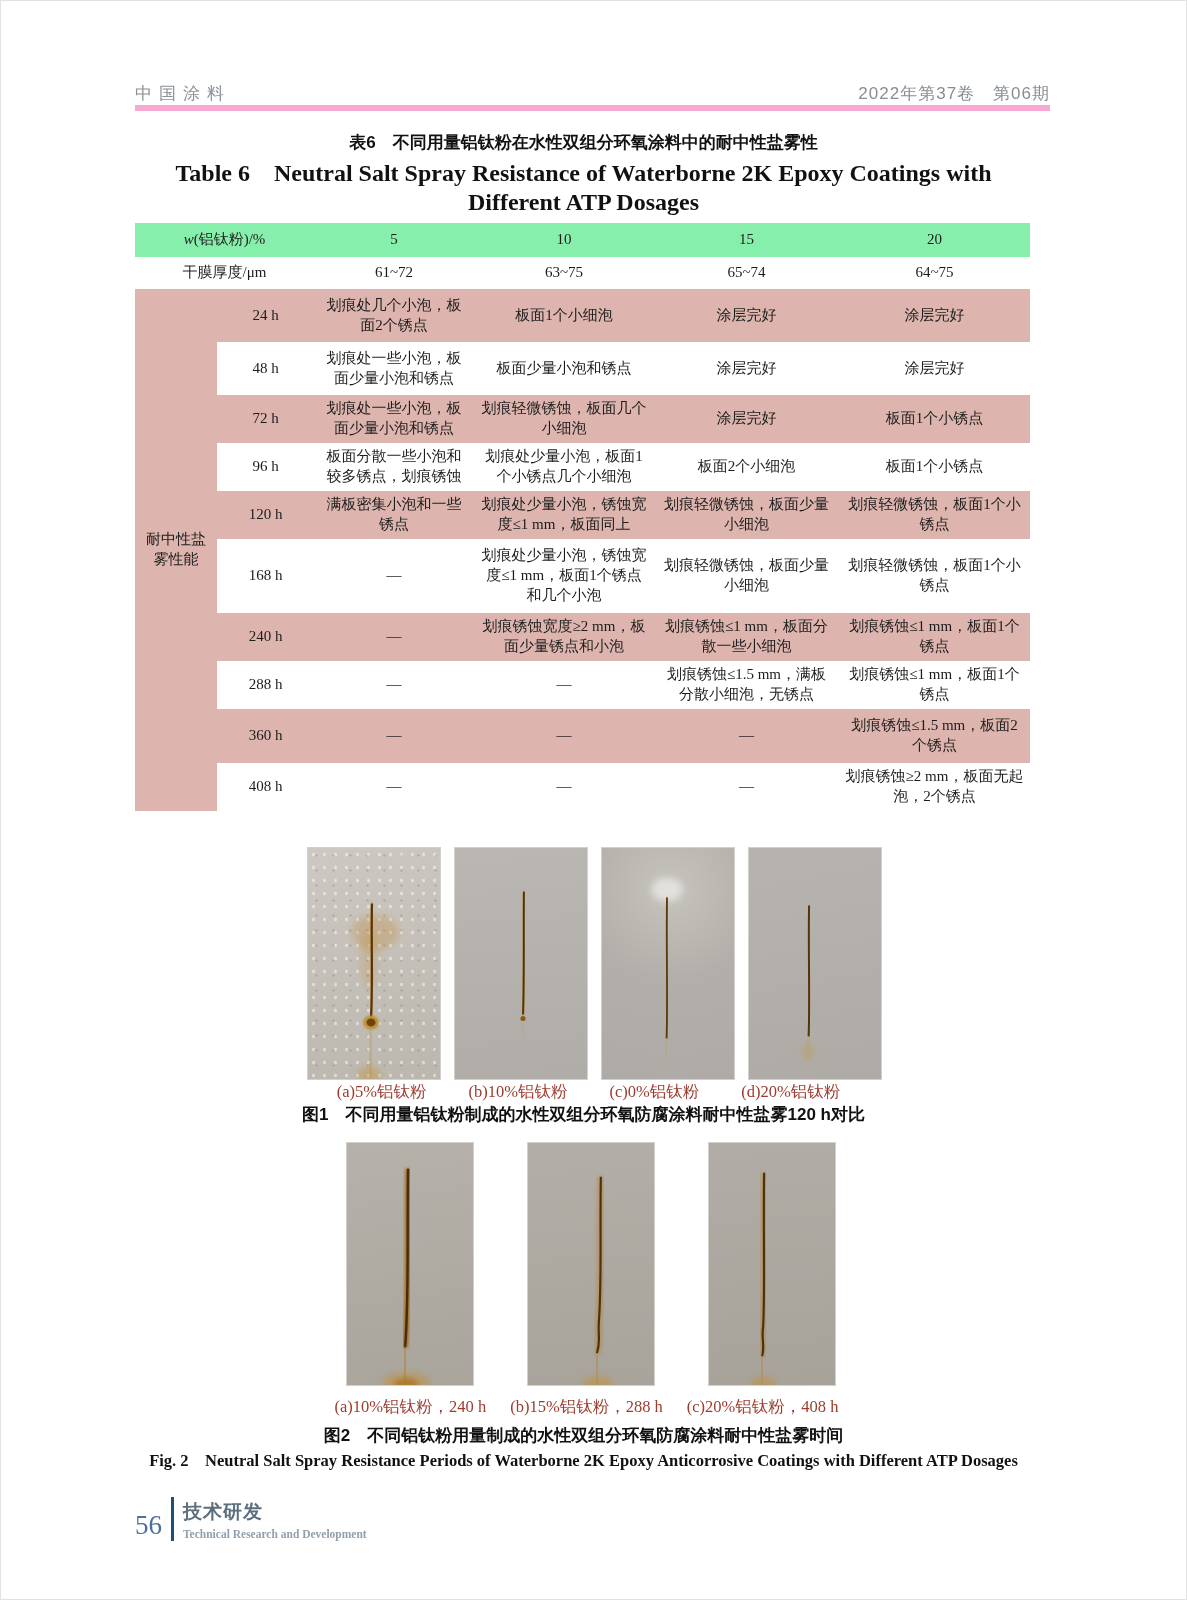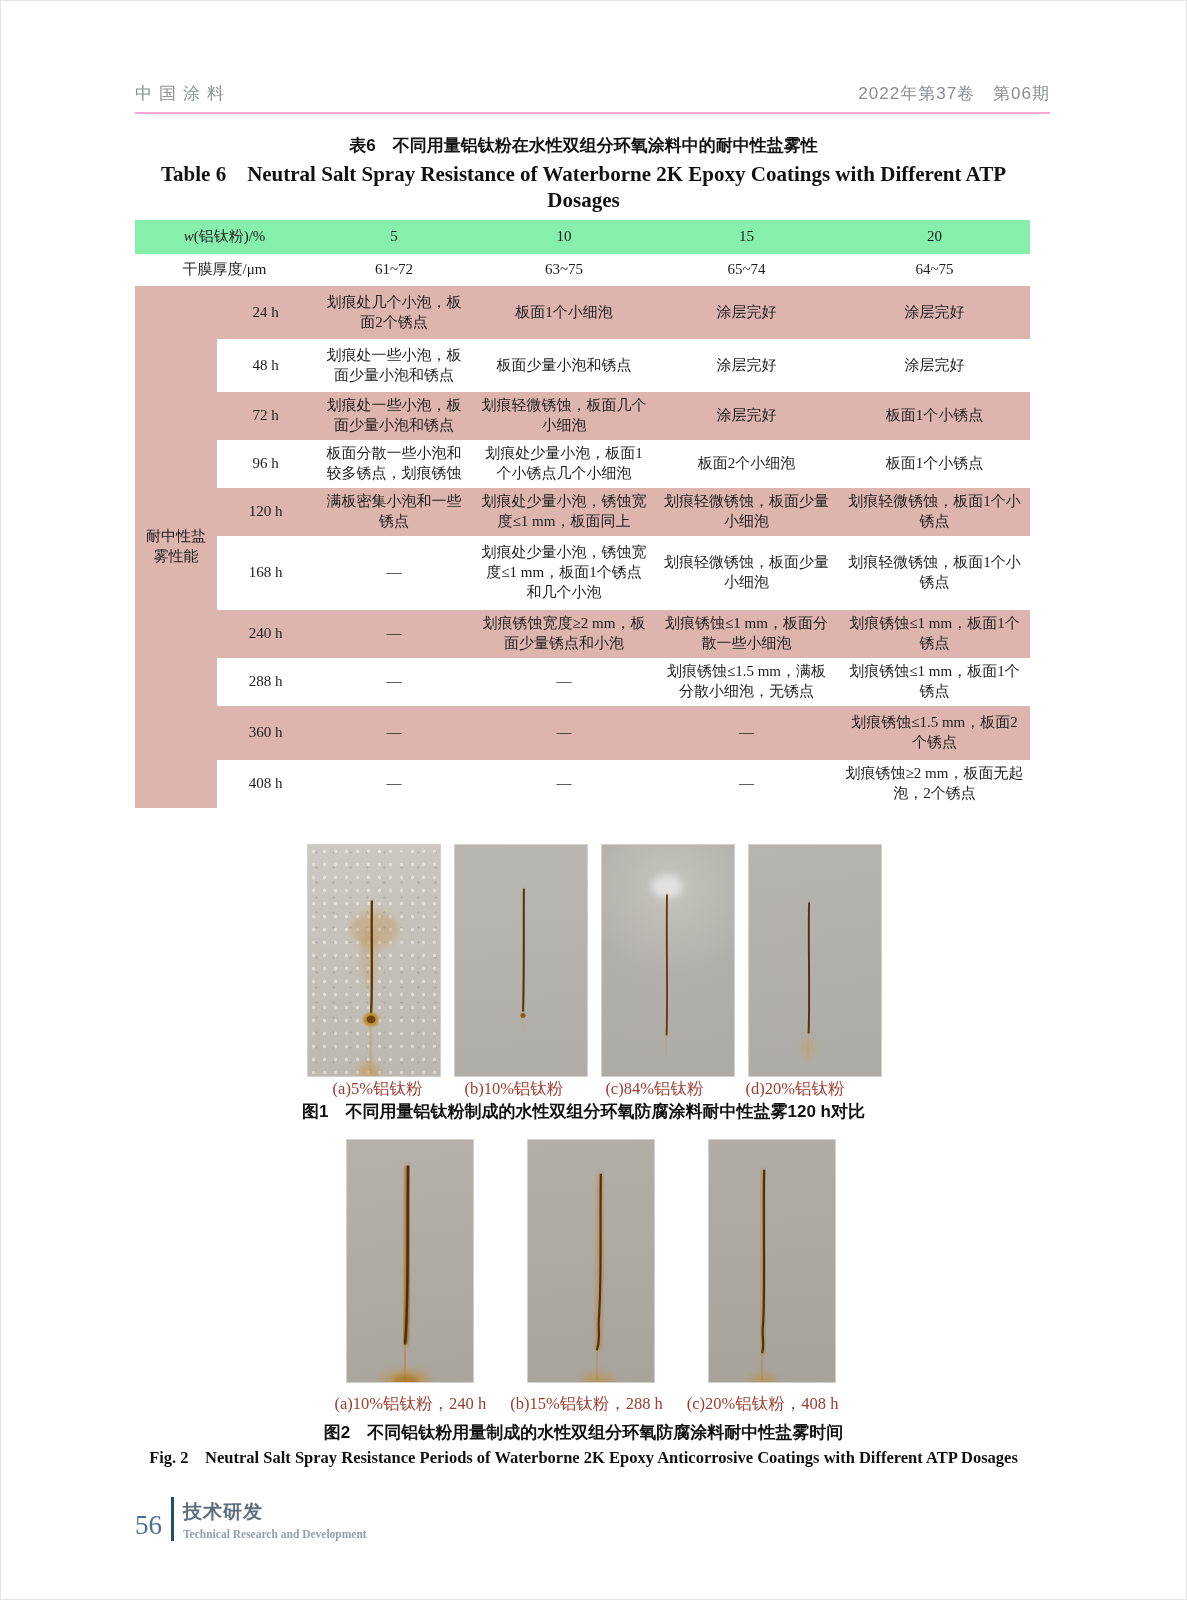--- a/index.html
+++ b/index.html
@@ -5,27 +5,27 @@
   html,body{margin:0;padding:0;}
   body{
     width:1187px;height:1600px;position:relative;background:#ffffff;
     font-family:"Liberation Sans",sans-serif;color:#1d1d1d;overflow:hidden;
     box-shadow:inset 0 0 0 1px #e3e3e3;
   }
   .content{position:absolute;left:135px;top:0;width:897px;}
 
   
   .page-header{display:flex;justify-content:space-between;align-items:flex-start;
-    padding-top:82px;padding-bottom:7px;border-bottom:2px solid #f9a8d4;width:915px;}
+    padding-top:82px;border-bottom:6px solid #f9a8d4;width:915px;}
   .journal-name{font-size:17px;color:#8a9095;letter-spacing:7px;}
   .issue-info{font-size:17px;color:#878d93;letter-spacing:1px;}
 
   
   .tbl-title-cn{margin-top:20px;text-align:center;font-size:17px;font-weight:bold;color:#111;}
-  .tbl-title-en{margin-top:3px;text-align:center;font-size:21px;font-weight:bold;
+  .tbl-title-en{margin-top:3px;text-align:center;font-size:24px;font-weight:bold;
     font-family:"Liberation Serif",serif;color:#111;}
 
   
   table.salt{margin-top:7px;width:895px;border-collapse:collapse;table-layout:fixed;
     font-family:"Liberation Serif",serif;font-size:15px;color:#1c1c1c;}
   table.salt td{text-align:center;vertical-align:middle;padding:3px 6px;line-height:1.32;}
   tr.head1 td{background:#86efac;height:28px;}
   tr.head2 td{background:#ffffff;height:26px;}
   td.lblcell{text-align:left;padding-left:10px;}
   tr.pink td{background:#ddb5ae;}
@@ -237,21 +237,21 @@
         <path d="M61 58 C60 100,62 150,60.5 190" stroke="#553408" stroke-width="2" fill="none"></path>
         <path d="M60.5 192 C60 200,61 206,60 212" stroke="#c79434" stroke-width="3.2" fill="none" opacity="0.45" filter="url(#bl2)"></path>
         <ellipse cx="60" cy="206" rx="6" ry="10" fill="#c79434" opacity="0.3" filter="url(#bl4)"></ellipse>
       </svg>
     </div>
   </div>
 
   <div class="label-row f1-labels">
     <span class="photo-label">(a)5%铝钛粉</span>
     <span class="photo-label">(b)10%铝钛粉</span>
-    <span class="photo-label">(c)84%铝钛粉</span>
+    <span class="photo-label">(c)0%铝钛粉</span>
     <span class="photo-label">(d)20%铝钛粉</span>
   </div>
   <div class="fig-cap-cn">图1　不同用量铝钛粉制成的水性双组分环氧防腐涂料耐中性盐雾120 h对比</div>
 
   <div class="panel-row f2-row">
     <div class="photo f2-photo bg-q1">
       <svg viewBox="0 0 128 244" preserveAspectRatio="none">
         <path d="M62 26 C61 90,63 160,59 206" stroke="#b5761a" stroke-width="8" fill="none" opacity="0.5" filter="url(#bl2)"></path>
         <path d="M62 26 C61 90,63 160,59 206" stroke="#8f5a10" stroke-width="4" fill="none" opacity="0.8" filter="url(#bl1)"></path>
         <path d="M62 26 C61 90,63 160,59 206" stroke="#4a2c06" stroke-width="2.4" fill="none"></path>

